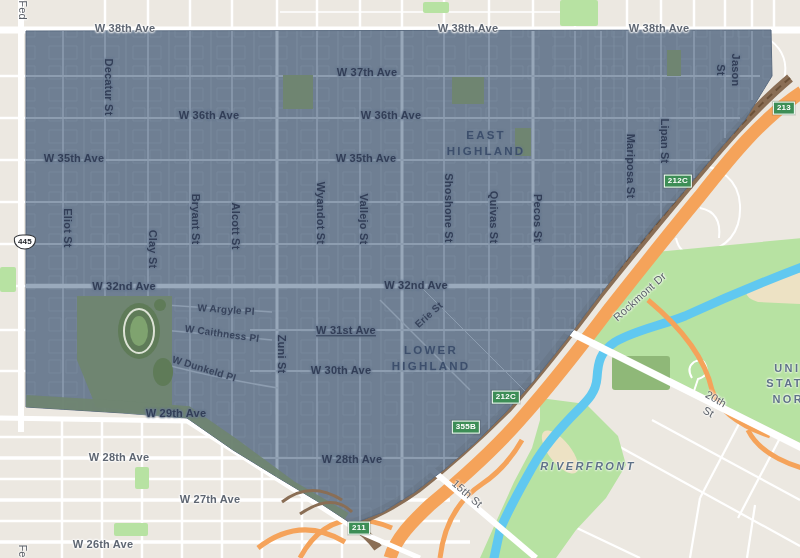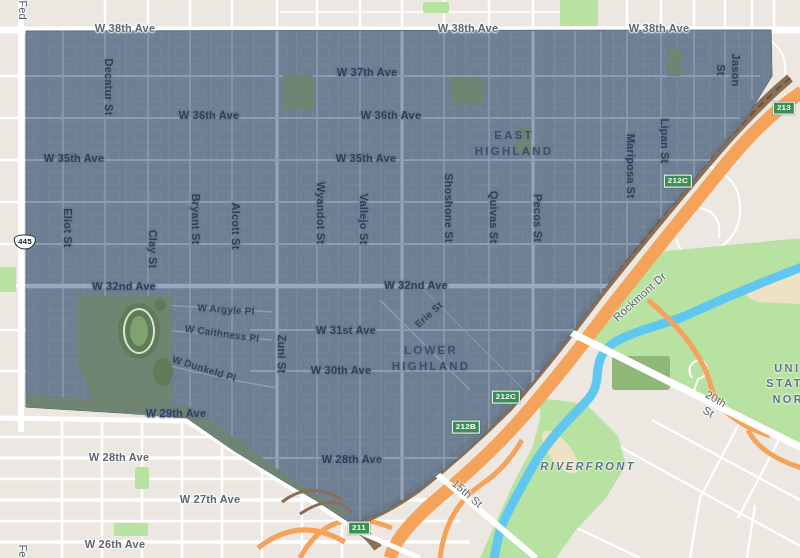--- a/index.html
+++ b/index.html
@@ -255,54 +255,54 @@
       <div class="lbl ave" style="left: 367px; top: 73px; transform: translate(-50%, -50%) rotate(0deg);">W 37th Ave</div>
       <div class="lbl ave" style="left: 209px; top: 116px; transform: translate(-50%, -50%) rotate(0deg);">W 36th Ave</div>
       <div class="lbl ave" style="left: 391px; top: 116px; transform: translate(-50%, -50%) rotate(0deg);">W 36th Ave</div>
       <div class="lbl ave" style="left: 74px; top: 159px; transform: translate(-50%, -50%) rotate(0deg);">W 35th Ave</div>
       <div class="lbl ave" style="left: 366px; top: 159px; transform: translate(-50%, -50%) rotate(0deg);">W 35th Ave</div>
       <div class="lbl ave" style="left: 124px; top: 287px; transform: translate(-50%, -50%) rotate(0deg);">W 32nd Ave</div>
       <div class="lbl ave" style="left: 416px; top: 286px; transform: translate(-50%, -50%) rotate(0deg);">W 32nd Ave</div>
       <div class="lbl pl" style="left: 226px; top: 310px; transform: translate(-50%, -50%) rotate(4deg);">W Argyle Pl</div>
       <div class="lbl pl" style="left: 222px; top: 334px; transform: translate(-50%, -50%) rotate(8deg);">W Caithness Pl</div>
       <div class="lbl pl" style="left: 204px; top: 369px; transform: translate(-50%, -50%) rotate(17deg);">W Dunkeld Pl</div>
-      <div class="lbl ave" style="left: 346px; top: 331px; transform: translate(-50%, -50%) rotate(0deg);">W 31st Ave</div>
+      <div class="lbl ave" style="left: 346px; top: 331px; transform: translate(-50%, -50%) rotate(0deg); text-decoration: underline;">W 31st Ave</div>
       <div class="lbl ave" style="left: 341px; top: 371px; transform: translate(-50%, -50%) rotate(0deg);">W 30th Ave</div>
       <div class="lbl ave" style="left: 176px; top: 414px; transform: translate(-50%, -50%) rotate(0deg);">W 29th Ave</div>
       <div class="lbl out" style="left: 119px; top: 458px; transform: translate(-50%, -50%) rotate(0deg);">W 28th Ave</div>
       <div class="lbl ave" style="left: 352px; top: 460px; transform: translate(-50%, -50%) rotate(0deg);">W 28th Ave</div>
       <div class="lbl out" style="left: 210px; top: 500px; transform: translate(-50%, -50%) rotate(0deg);">W 27th Ave</div>
-      <div class="lbl out" style="left: 103px; top: 545px; transform: translate(-50%, -50%) rotate(0deg); margin-left: 12px;">W 26th Ave</div>
+      <div class="lbl out" style="left: 103px; top: 545px; transform: translate(-50%, -50%) rotate(0deg);">W 26th Ave</div>
       <div class="lbl pl" style="left: 429px; top: 315px; transform: translate(-50%, -50%) rotate(-42deg);">Erie St</div>
       <div class="lbl vst" style="left: 281px; top: 354px; transform: translate(-50%, -50%) rotate(90deg);">Zuni St</div>
       <div class="lbl vst" style="left: 108px; top: 87px; transform: translate(-50%, -50%) rotate(90deg);">Decatur St</div>
       <div class="lbl vst" style="left: 67px; top: 228px; transform: translate(-50%, -50%) rotate(90deg);">Eliot St</div>
       <div class="lbl vst" style="left: 152px; top: 249px; transform: translate(-50%, -50%) rotate(90deg);">Clay St</div>
       <div class="lbl vst" style="left: 195px; top: 219px; transform: translate(-50%, -50%) rotate(90deg);">Bryant St</div>
       <div class="lbl vst" style="left: 235px; top: 226px; transform: translate(-50%, -50%) rotate(90deg);">Alcott St</div>
       <div class="lbl vst" style="left: 320px; top: 213px; transform: translate(-50%, -50%) rotate(90deg);">Wyandot St</div>
       <div class="lbl vst" style="left: 363px; top: 219px; transform: translate(-50%, -50%) rotate(90deg);">Vallejo St</div>
       <div class="lbl vst" style="left: 448px; top: 208px; transform: translate(-50%, -50%) rotate(90deg);">Shoshone St</div>
       <div class="lbl vst" style="left: 493px; top: 217px; transform: translate(-50%, -50%) rotate(90deg);">Quivas St</div>
       <div class="lbl vst" style="left: 537px; top: 218px; transform: translate(-50%, -50%) rotate(90deg);">Pecos St</div>
       <div class="lbl vst" style="left: 630px; top: 166px; transform: translate(-50%, -50%) rotate(90deg);">Mariposa St</div>
       <div class="lbl vst" style="left: 664px; top: 141px; transform: translate(-50%, -50%) rotate(90deg);">Lipan St</div>
       <div class="lbl vst" style="left: 728px; top: 70px; transform: translate(-50%, -50%) rotate(90deg);">Jason St</div>
       <div class="lbl road" style="left: 640px; top: 297px; transform: translate(-50%, -50%) rotate(-42deg);">Rockmont Dr</div>
       <div class="lbl road" style="left: 712px; top: 406px; transform: translate(-50%, -50%) rotate(30deg);">20th St</div>
       <div class="lbl road" style="left: 467px; top: 494px; transform: translate(-50%, -50%) rotate(41deg);">15th St</div>
       <div class="lbl road" style="left: 22px; top: 10px; transform: translate(-50%, -50%) rotate(90deg);">Fed</div>
       <div class="lbl road" style="left: 22px; top: 551px; transform: translate(-50%, -50%) rotate(90deg);">Fe</div>
-      <div class="lbl dist" style="left: 486px; top: 143px; transform: translate(-50%, -50%) rotate(0deg); margin-left: 28px;">EAST
+      <div class="lbl dist" style="left: 486px; top: 143px; transform: translate(-50%, -50%) rotate(0deg);">EAST
 HIGHLAND</div>
       <div class="lbl dist" style="left: 431px; top: 358px; transform: translate(-50%, -50%) rotate(0deg);">LOWER
 HIGHLAND</div>
       <div class="lbl dist2" style="left: 588px; top: 467px; transform: translate(-50%, -50%) rotate(0deg); font-style: italic;">RIVERFRONT</div>
       <div class="lbl dist2" style="left: 798px; top: 384px; transform: translate(-50%, -50%) rotate(0deg);">UNION STATION
 NORTH</div>
       <div class="sh us" style="left: 25px; top: 242px; transform: translate(-50%, -50%);">445</div>
       <div class="sh" style="left: 784px; top: 108px; transform: translate(-50%, -50%);">213</div>
       <div class="sh" style="left: 678px; top: 181px; transform: translate(-50%, -50%);">212C</div>
       <div class="sh" style="left: 506px; top: 397px; transform: translate(-50%, -50%);">212C</div>
-      <div class="sh" style="left: 466px; top: 427px; transform: translate(-50%, -50%);">212B</div>
+      <div class="sh" style="left: 466px; top: 427px; transform: translate(-50%, -50%);">355B</div>
       <div class="sh" style="left: 359px; top: 528px; transform: translate(-50%, -50%);">211</div>
     </div>
 </div>
 
 </body></html>

